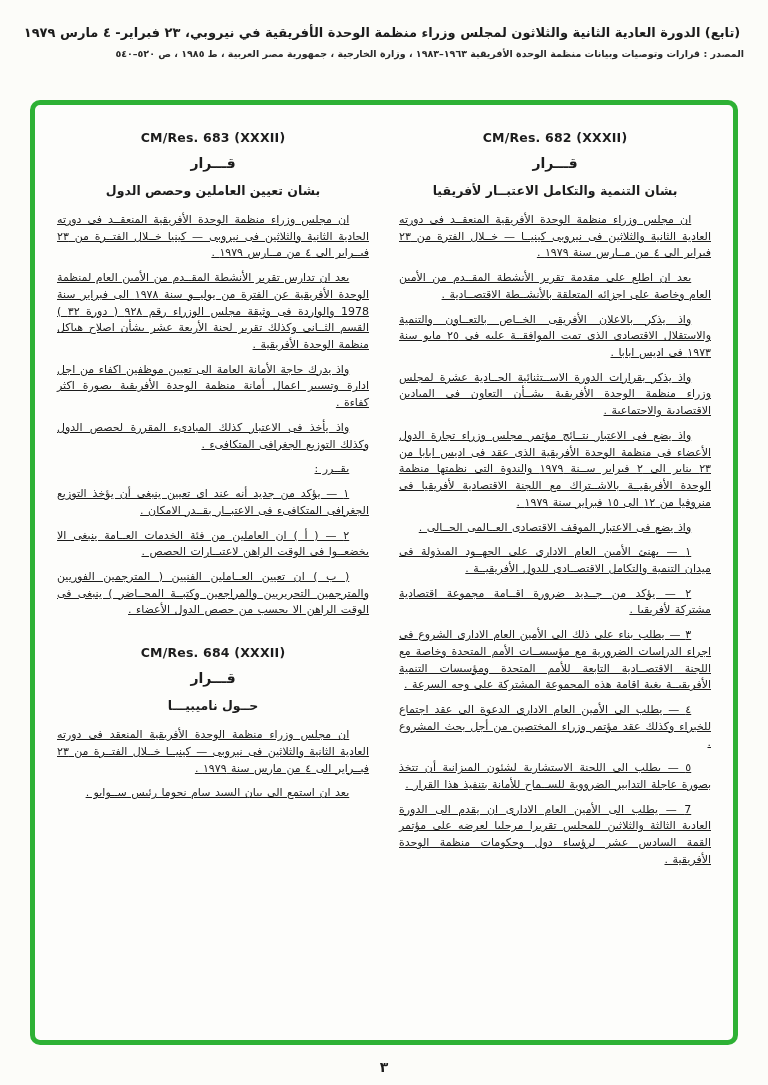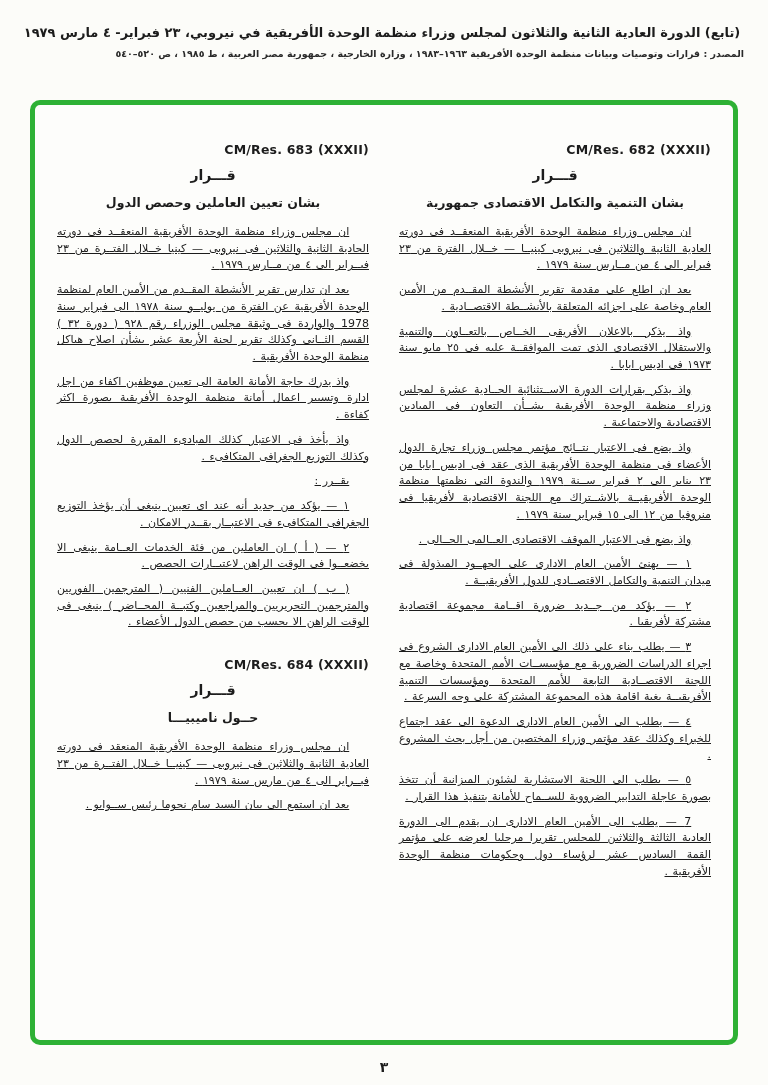--- a/index.html
+++ b/index.html
@@ -16,22 +16,22 @@
 
   .page-frame {
     position:absolute; left:30px; right:30px; top:100px; bottom:40px;
     border:5px solid var(--frame-green); border-radius:10px;
     padding:18px 22px 8px; background:#fdfdfb; overflow:hidden;
   }
   .columns { display:flex; direction:rtl; gap:30px; height:100%; }
   .column { flex:1 1 0; min-width:0; direction:rtl; }
 
   .res-ref {
-    direction:ltr; text-align:right; font-weight:bold;
-    font-size:12.5px; letter-spacing:.2px; margin:19px 0 10px;
+    direction:ltr; text-align:center; font-weight:bold;
+    font-size:12.5px; letter-spacing:.2px; margin:7px 0 10px;
     font-family:"DejaVu Sans", sans-serif;
   }
   .res-title { text-align:center; font-size:14px; font-weight:bold; margin:10px 0 12px; letter-spacing:1px; }
   .res-subtitle { text-align:center; font-size:12.5px; font-weight:bold; margin:0 0 14px; }
   .res-body { direction:rtl; }
   .para {
     font-size:11px; line-height:1.52; margin:0 0 8px;
     text-align:justify; text-indent:1.8em; word-spacing:1px;text-decoration:underline;
   }
   .res-section + .res-section { margin-top:26px; }
@@ -49,21 +49,21 @@
   <div class="line2">المصدر : قرارات وتوصيات وبيانات منظمة الوحدة الأفريقية ١٩٦٣–١٩٨٣ ، وزارة الخارجية ، جمهورية مصر العربية ، ط ١٩٨٥ ، ص ٥٢٠–٥٤٠</div>
 </header>
 
 <div class="page-frame">
   <div class="columns">
 
     <div class="column">
       <section class="res-section">
         <div class="res-ref">CM/Res. 682 (XXXII)</div>
         <h2 class="res-title">قـــرار</h2>
-        <h3 class="res-subtitle">بشان التنمية والتكامل الاقتصادى جمهورية</h3>
+        <h3 class="res-subtitle">بشان التنمية والتكامل الاعتبــار لأفريقيا</h3>
         <div class="res-body">
             <p class="para">ان مجلس وزراء منظمة الوحدة الأفريقية المنعقــد فى دورته العادية الثانية والثلاثين فى نيروبى كينيــا — خــلال الفترة من ٢٣ فبراير الى ٤ من مــارس سنة ١٩٧٩ .</p>
             <p class="para">بعد ان اطلع على مقدمة تقرير الأنشطة المقــدم من الأمين العام وخاصة على اجزائه المتعلقة بالأنشــطة الاقتصــادية .</p>
             <p class="para">واذ يذكر بالاعلان الأفريقى الخــاص بالتعــاون والتنمية والاستقلال الاقتصادى الذى تمت الموافقــة عليه فى ٢٥ مايو سنة ١٩٧٣ فى اديس ابابا .</p>
             <p class="para">واذ يذكر بقرارات الدورة الاســتثنائية الحــادية عشرة لمجلس وزراء منظمة الوحدة الأفريقية بشــأن التعاون فى الميادين الاقتصادية والاجتماعية .</p>
             <p class="para">واذ يضع فى الاعتبار نتــائج مؤتمر مجلس وزراء تجارة الدول الأعضاء فى منظمة الوحدة الأفريقية الذى عقد فى اديس ابابا من ٢٣ يناير الى ٢ فبراير ســنة ١٩٧٩ والندوة التى نظمتها منظمة الوحدة الأفريقيــة بالاشــتراك مع اللجنة الاقتصادية لأفريقيا فى منروفيا من ١٢ الى ١٥ فبراير سنة ١٩٧٩ .</p>
             <p class="para">واذ يضع فى الاعتبار الموقف الاقتصادى العــالمى الحــالى .</p>
             <p class="para">١ — يهنئ الأمين العام الادارى على الجهــود المبذولة فى ميدان التنمية والتكامل الاقتصــادى للدول الأفريقيــة .</p>
             <p class="para">٢ — يؤكد من جــديد ضرورة اقــامة مجموعة اقتصادية مشتركة لأفريقيا .</p>
             <p class="para">٣ — يطلب بناء على ذلك الى الأمين العام الادارى الشروع فى اجراء الدراسات الضرورية مع مؤسســات الأمم المتحدة وخاصة مع اللجنة الاقتصــادية التابعة للأمم المتحدة ومؤسسات التنمية الأفريقيــة بغية اقامة هذه المجموعة المشتركة على وجه السرعة .</p>

